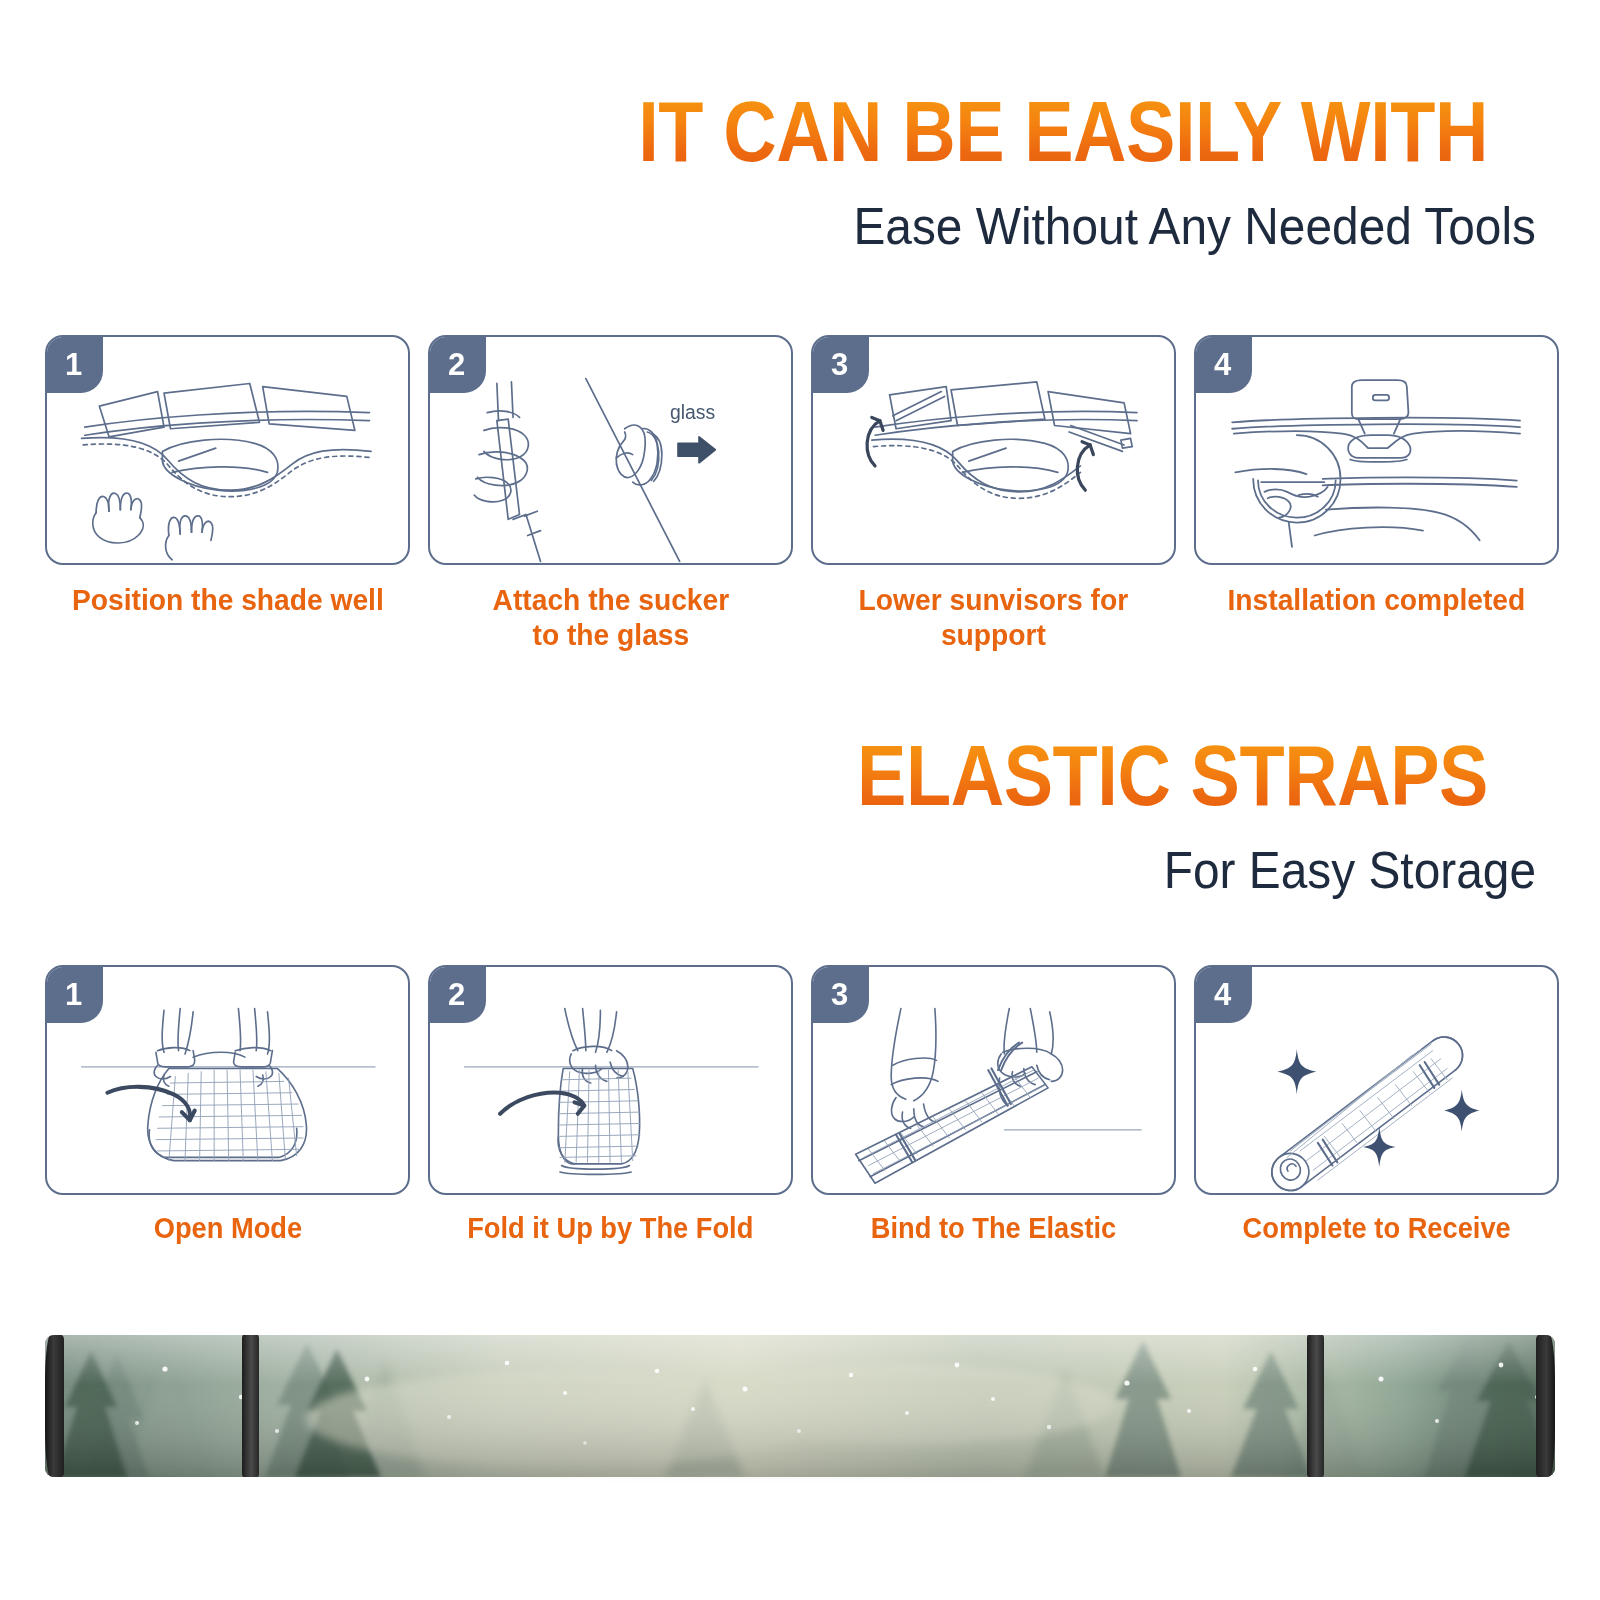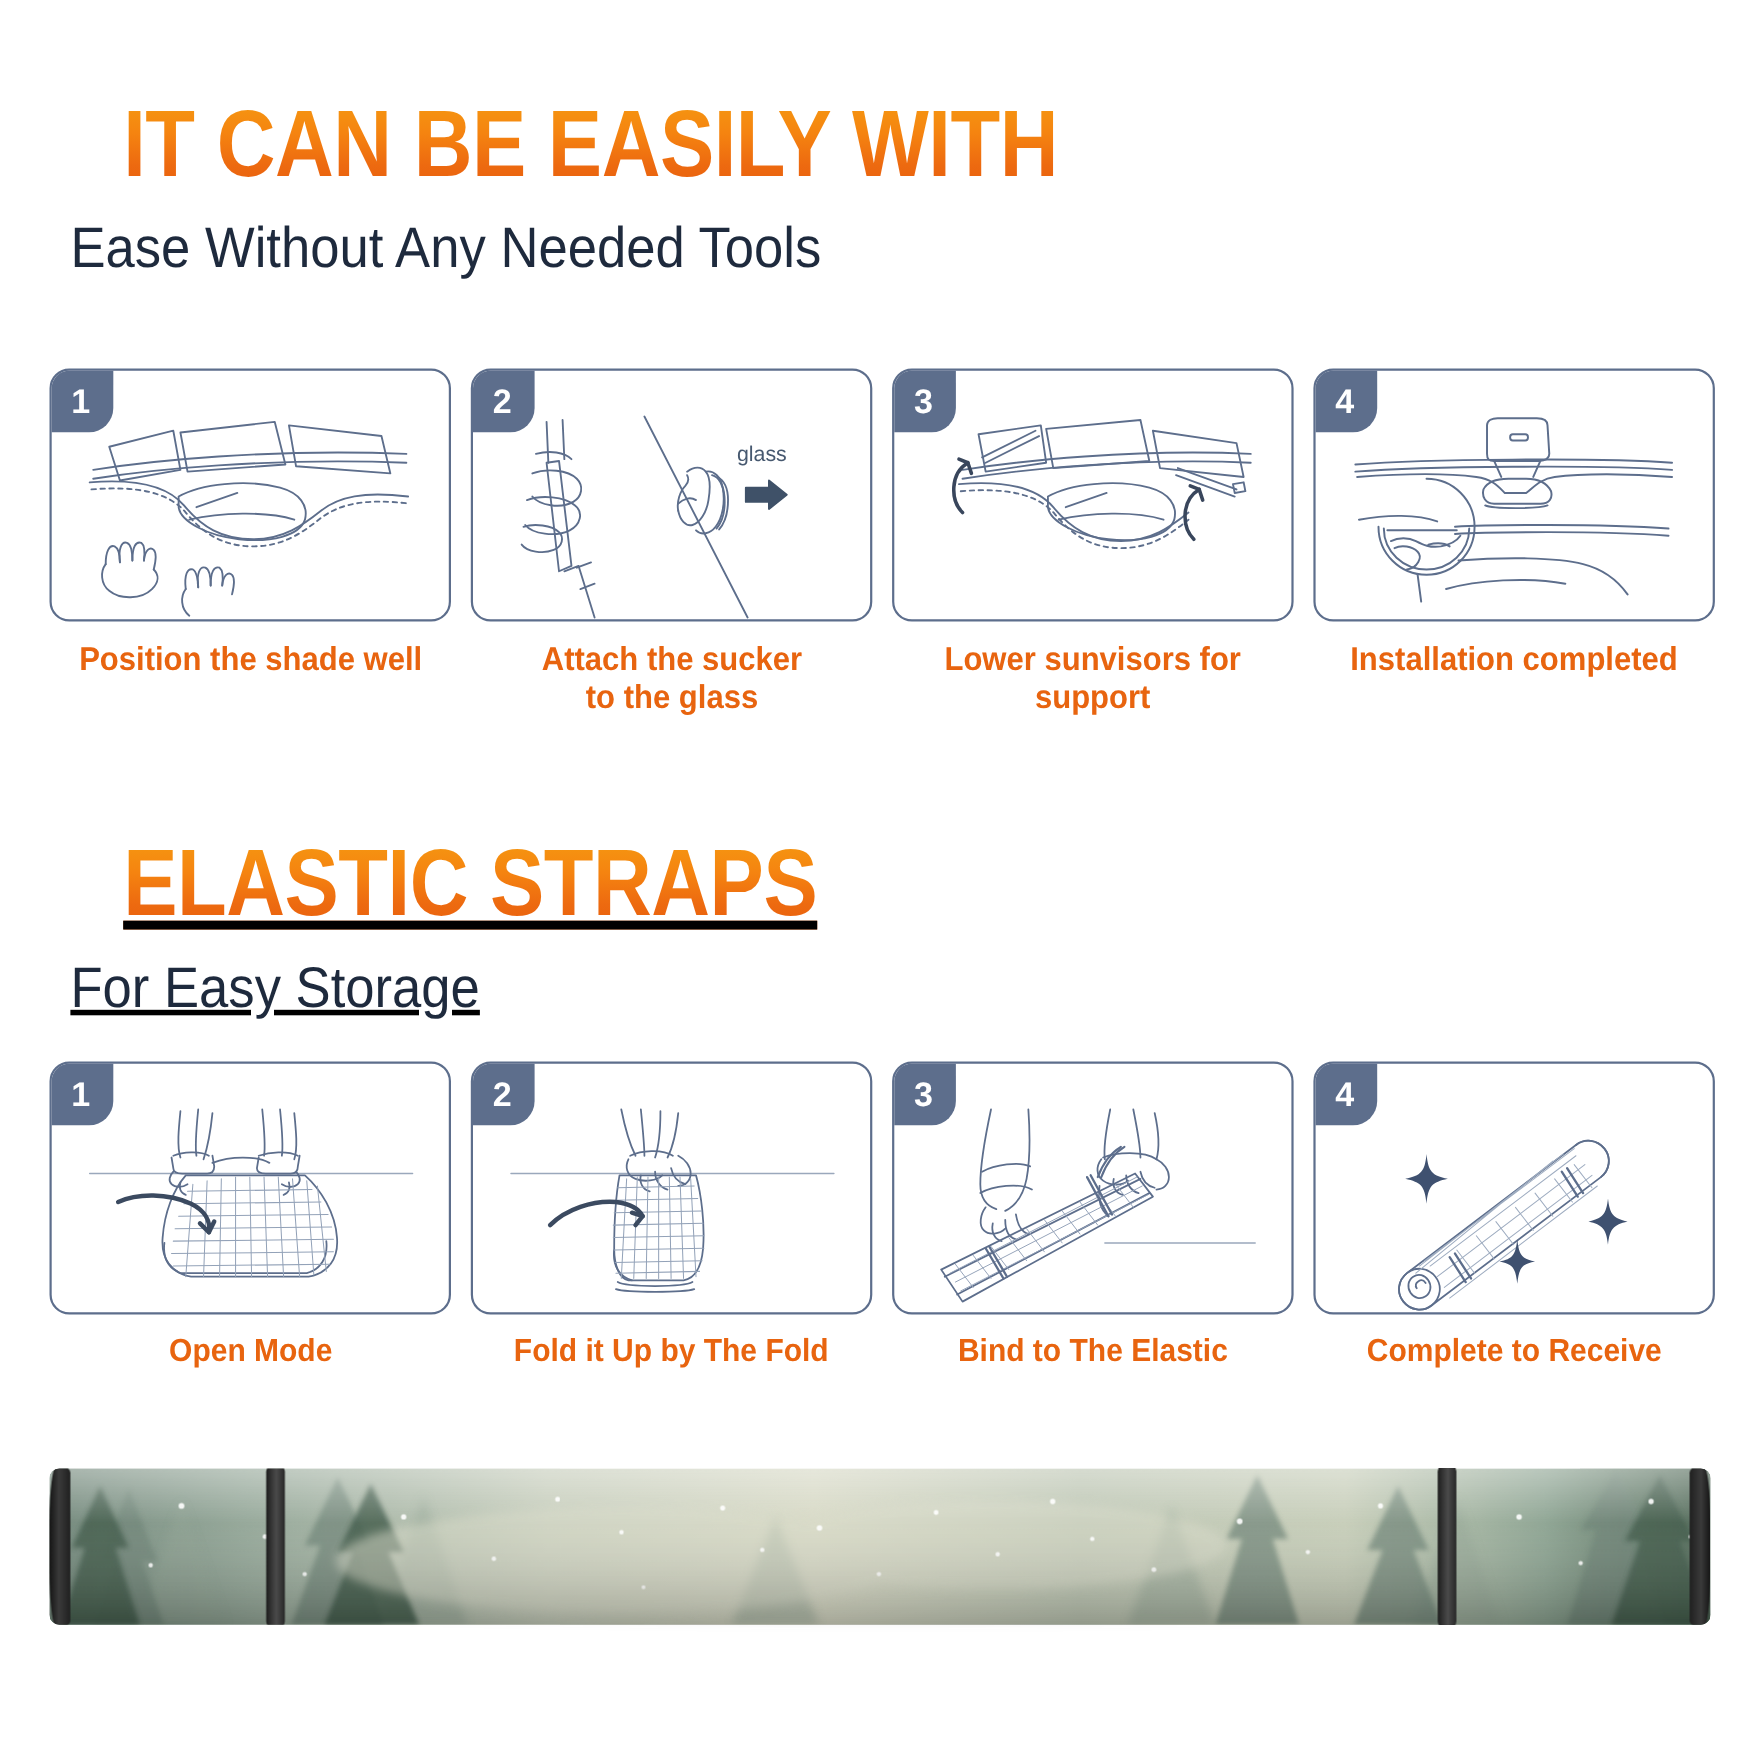--- a/index.html
+++ b/index.html
@@ -5,21 +5,21 @@
   * { margin:0; padding:0; box-sizing:border-box; }
   html, body { width:1600px; height:1600px; }
   body {
     background:#ffffff;
     font-family:"Liberation Sans", sans-serif;
     overflow:hidden;
     position:relative;
   }
 
   
-  .section-head { width:100%; text-align:left; }
+  .section-head { width:100%; text-align:right; }
 
   .head-main {
     font-family:"Liberation Sans", sans-serif;
     font-weight:bold;
     letter-spacing:-0.5px;
     line-height:1;
     background:linear-gradient(180deg,#F59A11 0%,#F58410 38%,#ED6A10 72%,#E85E0D 100%);
     -webkit-background-clip:text;
     background-clip:text;
     color:transparent;
@@ -30,21 +30,21 @@
     color:#1E2A3D;
     font-weight:400;
     line-height:1;
     transform:scaleX(0.92);
   }
 
   #headline-1 { position:absolute; left:0; top:88px; }
   #headline-1 .head-main { font-size:86px; }
   #headline-1 .head-sub  { font-size:52px; margin-top:26px; }
 
-  #headline-2 { position:absolute; left:0; top:760px;text-decoration:underline; }
+  #headline-2 { position:absolute; left:0; top:732px; }
   #headline-2 .head-main { font-size:86px; }
   #headline-2 .head-sub  { font-size:52px; margin-top:26px; }
 
   
   .steps-row { position:absolute; left:45px; width:1510px; display:flex; gap:18px; }
   #steps-row-1 { top:335px; }
   #steps-row-2 { top:965px; }
 
   .step-cell { width:365px; display:flex; flex-direction:column; align-items:center; }
 

